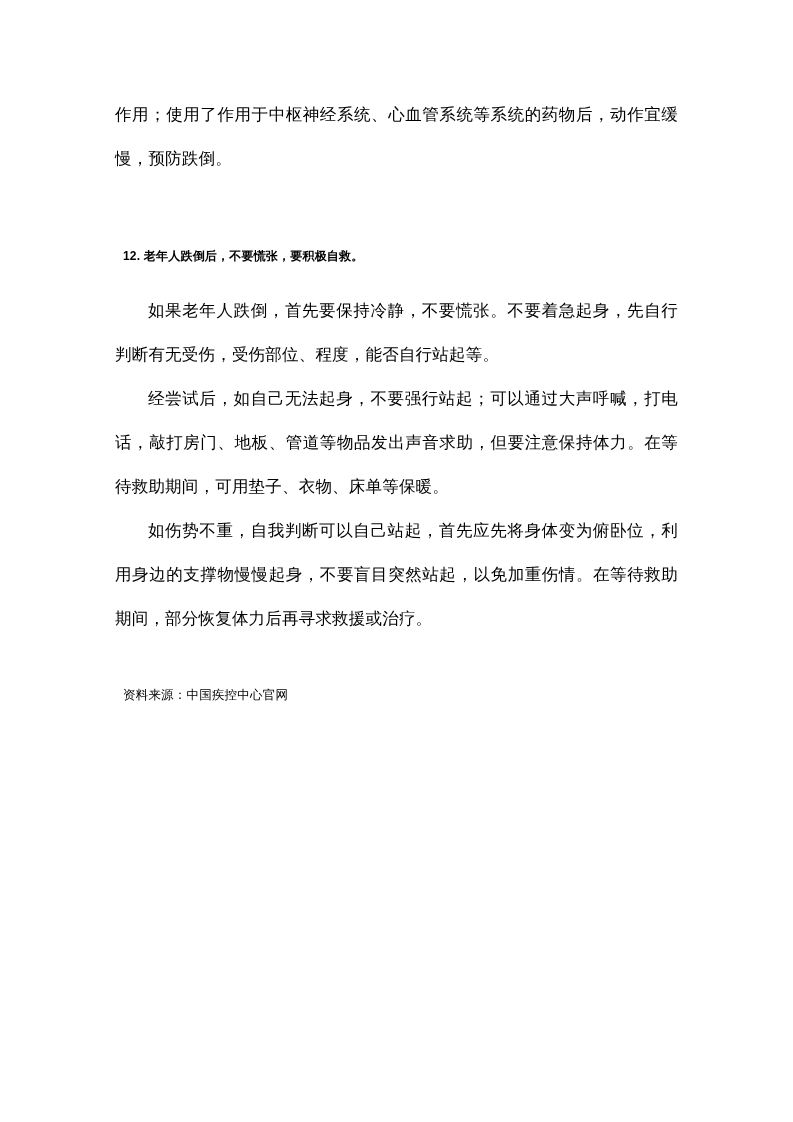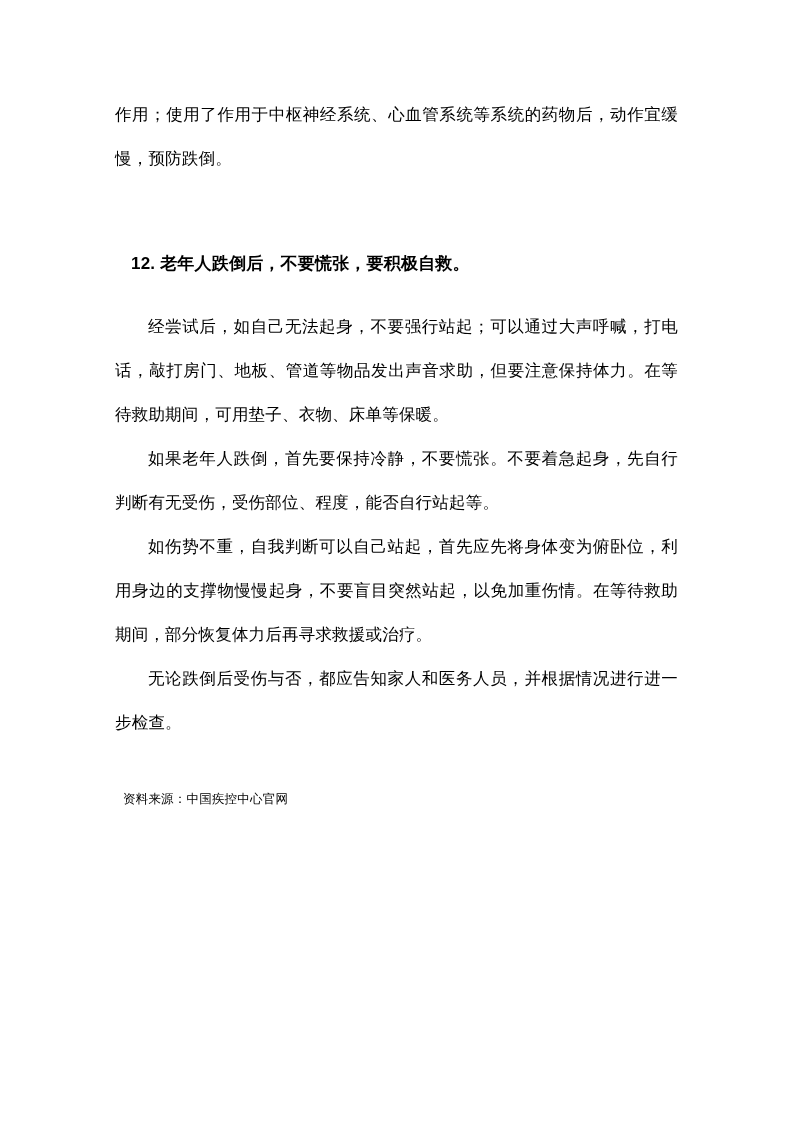--- a/index.html
+++ b/index.html
@@ -36,24 +36,24 @@
     margin: 0;
     text-justify: inter-ideograph;
   }
   .para.continued {
     text-indent: 0;
   }
   .para.indented {
     text-indent: 33px;
   }
   .heading {
-    font-size: 17px;
+    font-size: 12px;
     font-weight: bold;
     line-height: 44px;
-    margin: 16px;
+    margin: 8px;
     letter-spacing: 0.2px;
   }
   .gap-before-heading {
     height: 46px;
   }
   .gap-after-heading {
     height: 2px;
   }
   .source {
     font-size: 12.5px;
@@ -72,26 +72,25 @@
   <div class="doc-body">
 
     <p class="para continued">作用；使用了作用于中枢神经系统、心血管系统等系统的药物后，动作宜缓慢，预防跌倒。</p>
 
     <div class="gap-before-heading"></div>
 
     <h2 class="heading"><span>12.</span> <span>老年人跌倒后，不要慌张，要积极自救。</span></h2>
 
     <div class="gap-after-heading"></div>
 
+    <p class="para indented">如果老年人跌倒，首先要保持冷静，不要慌张。不要着急起身，先自行判断有无受伤，受伤部位、程度，能否自行站起等。</p>
+
     <p class="para indented">经尝试后，如自己无法起身，不要强行站起；可以通过大声呼喊，打电话，敲打房门、地板、管道等物品发出声音求助，但要注意保持体力。在等待救助期间，可用垫子、衣物、床单等保暖。</p>
-
-    <p class="para indented">如果老年人跌倒，首先要保持冷静，不要慌张。不要着急起身，先自行判断有无受伤，受伤部位、程度，能否自行站起等。</p>
 
     <p class="para indented">如伤势不重，自我判断可以自己站起，首先应先将身体变为俯卧位，利用身边的支撑物慢慢起身，不要盲目突然站起，以免加重伤情。在等待救助期间，部分恢复体力后再寻求救援或治疗。</p>
 
-    <p class="para indented">无论跌倒后受伤与否，都应告知家人和医务人员，并根据情况进行进一步检查。</p>
 
     <div class="gap-before-source"></div>
 
     <p class="source">资料来源：中国疾控中心官网</p>
 
   </div>
 </div>
 
 </body></html>

